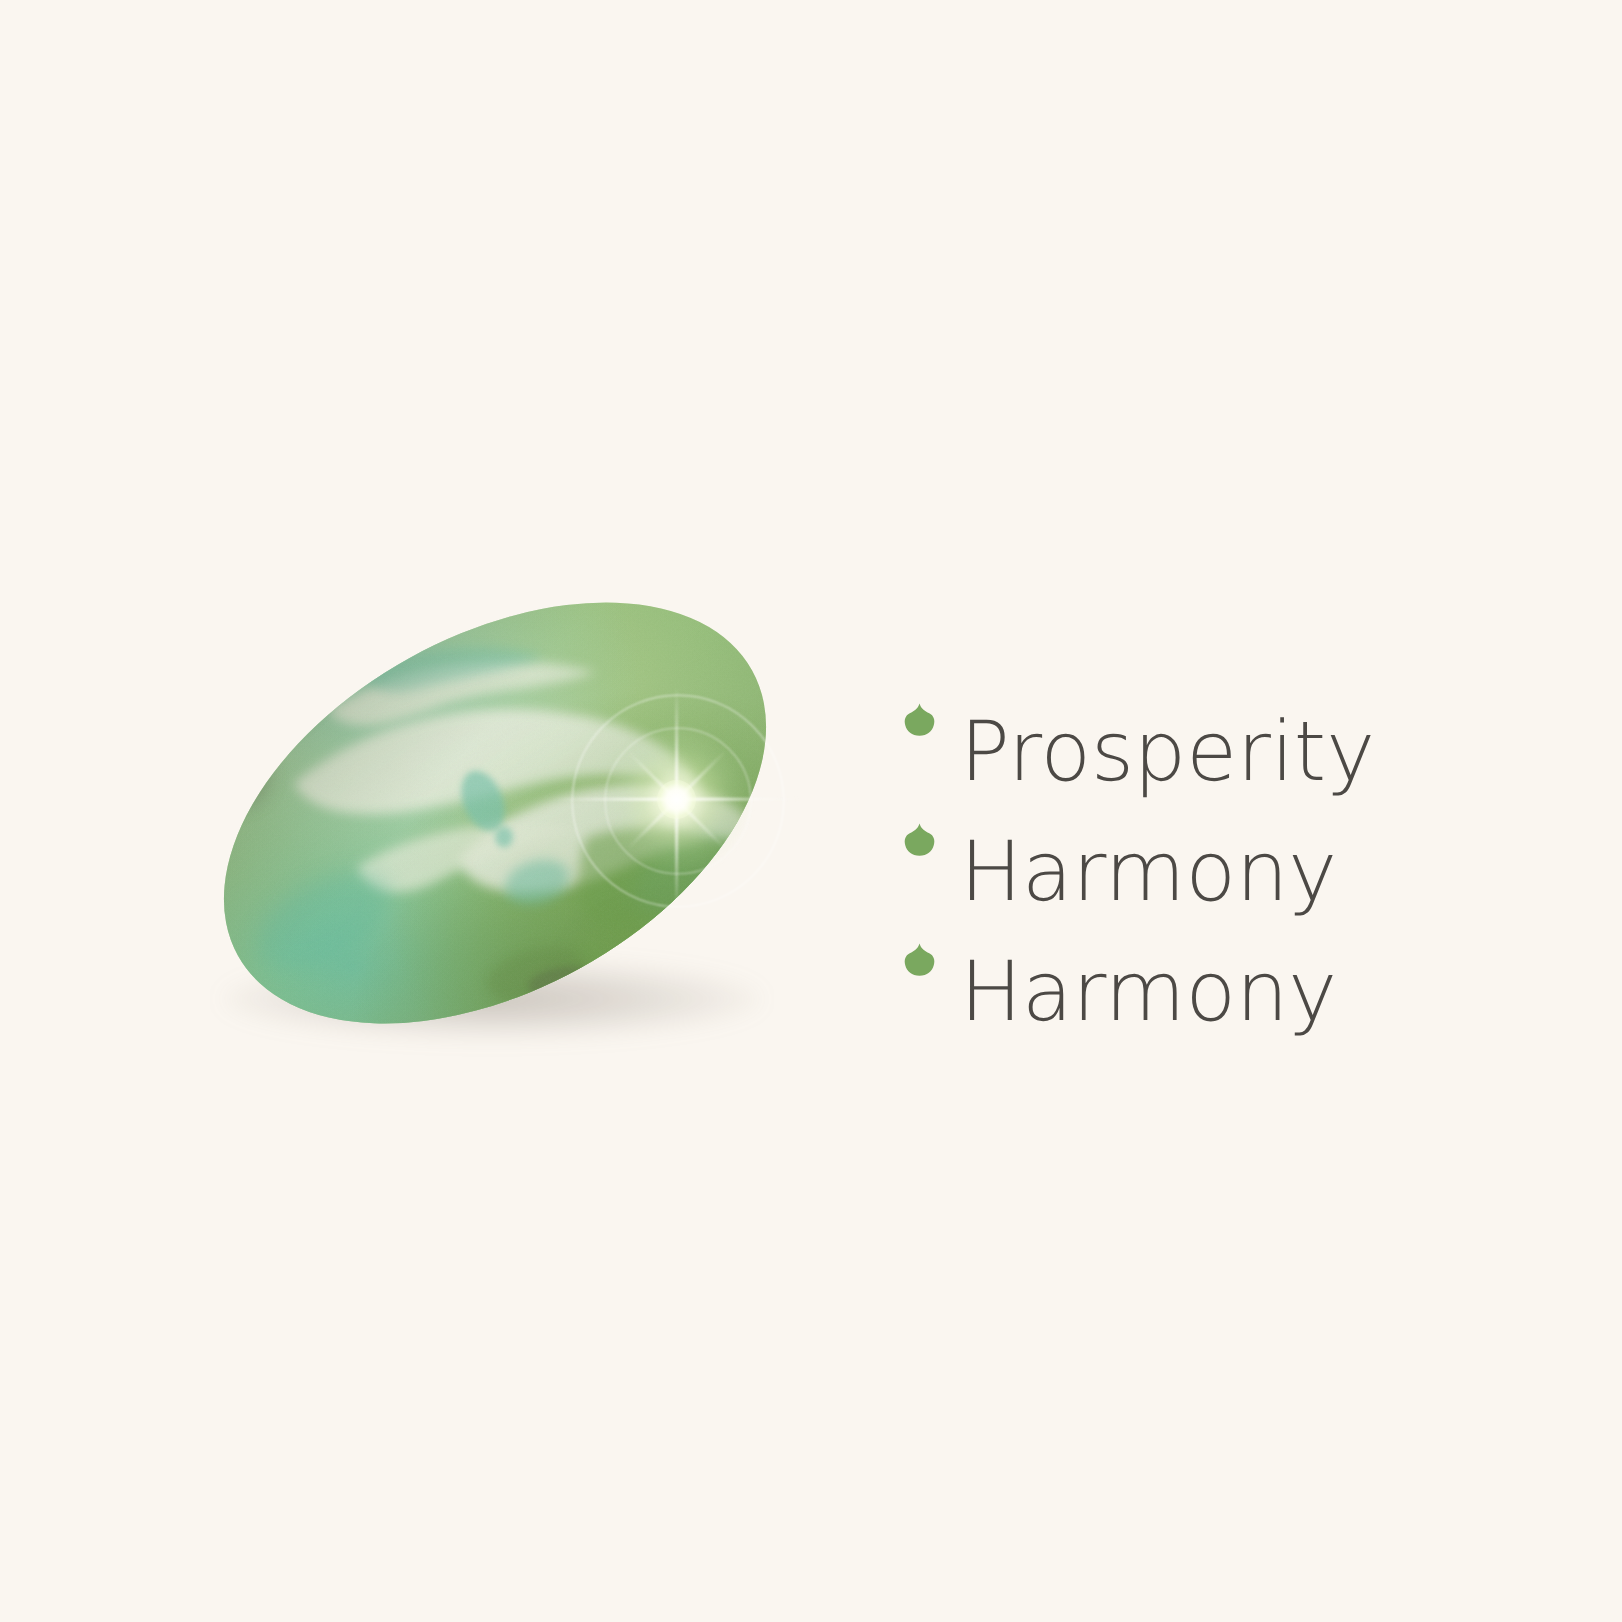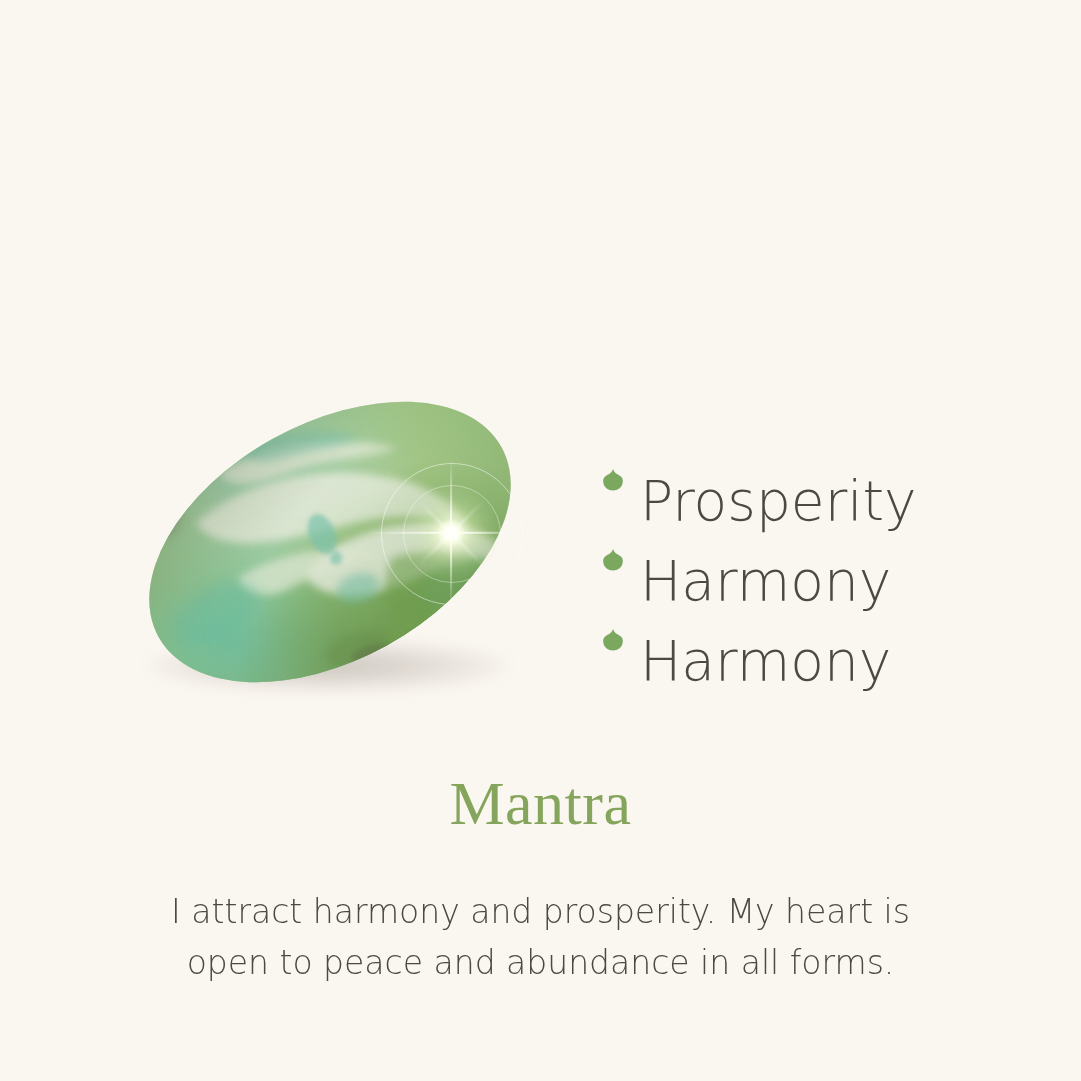--- a/index.html
+++ b/index.html
@@ -398,18 +398,14 @@
         <svg width="26" height="30" viewBox="0 0 26 30" xmlns="http://www.w3.org/2000/svg">
           <path d="M13 2 C14 5.5 16.5 7 19.5 8.5 C22.5 10 23.5 13 22.5 16.5
                    C21.5 20.5 18 23.5 13 23.5 C8 23.5 4.5 20.5 3.5 16.5
                    C2.5 13 3.5 10 6.5 8.5 C9.5 7 12 5.5 13 2 Z" fill="#7aa85f"></path>
         </svg>
       </span>
       <span class="prop-label">Harmony</span>
     </div>
   </div>
 
-  <div class="mantra">
-    <div class="mantra-heading">Mantra</div>
-    <div class="mantra-text">I attract harmony and prosperity. My heart is open to peace and abundance in all forms.</div>
-  </div>
 
 </div>
 
 </body></html>

